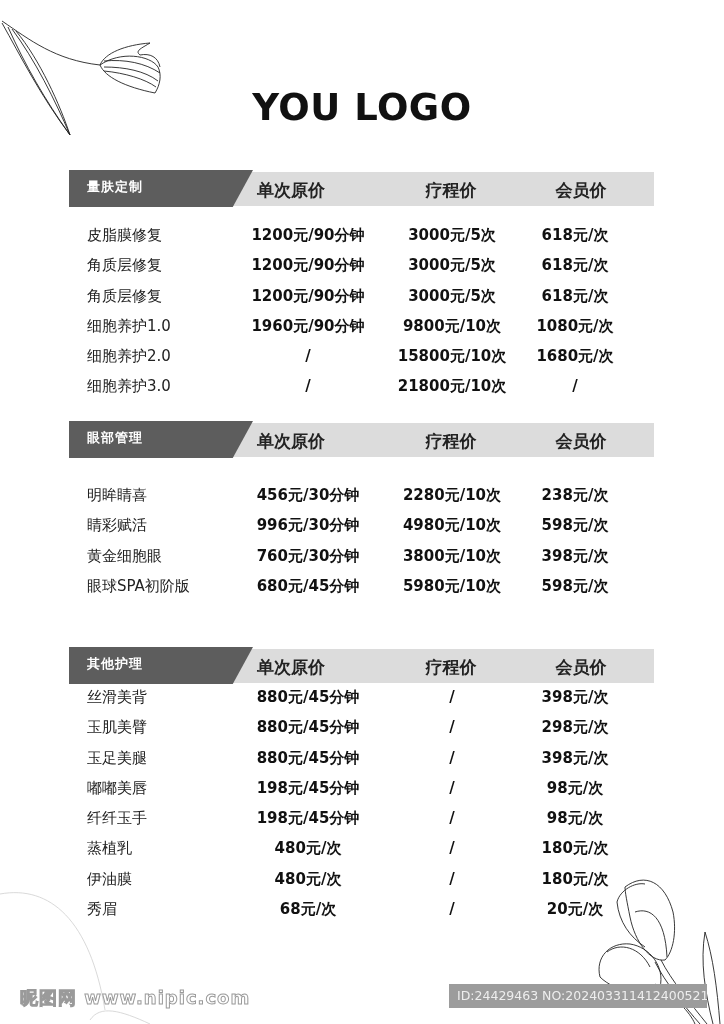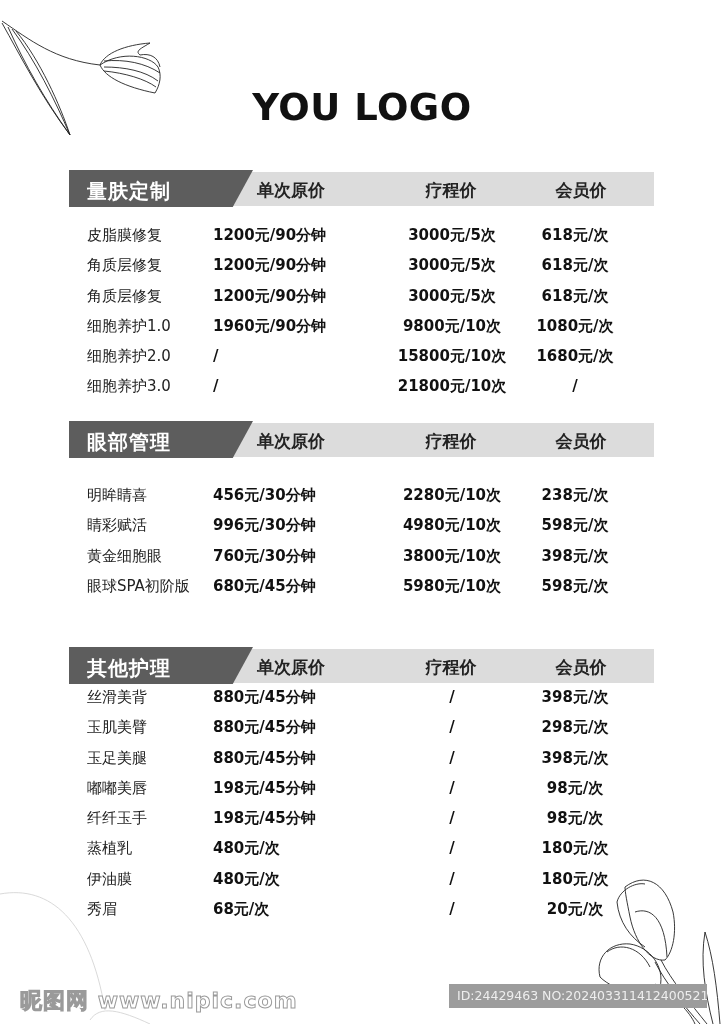--- a/index.html
+++ b/index.html
@@ -14,33 +14,33 @@
       font-size:37px; letter-spacing:0.5px; color:#111;
     }
     .section { position:absolute; left:69px; width:585px; }
     .band { position:relative; height:36px; }
     .band .light { position:absolute; left:0; top:2px; right:0; height:34px; background:#dcdcdc; }
     .band .dark {
       position:absolute; left:0; top:0; width:184px; height:37px; background:#5d5d5d;
       clip-path: polygon(0 0, 100% 0, 89% 100%, 0 100%);
     }
     .band .title {
-      position:absolute; left:18px; top:8px; color:#ffffff; font-weight:bold; font-size:20px; letter-spacing:1px;
+      position:absolute; left:18px; top:8px; color:#ffffff; font-weight:bold; font-size:13px; letter-spacing:1px;
     }
     .band .col { position:absolute; top:9px; font-size:17px; font-weight:bold; color:#222; text-align:center; width:140px; }
     .c1 { left:152px; } .c2 { left:312px; } .c3 { left:442px; }
     .rows { position:relative; }
     .row { position:relative; height:30.3px; }
     .row span { position:absolute; top:5px; font-size:15px; white-space:nowrap; }
     .row .name { left:18px; color:#222; }
-    .row .v1 { left:144px; width:150px; font-weight:bold; }
+    .row .v1 { left:164px; width:150px; text-align:center; font-weight:bold; }
     .row .v2 { left:311px; width:144px; text-align:center; font-weight:bold; }
     .row .v3 { left:436px; width:140px; text-align:center; font-weight:bold; }
     .watermark-left {
-      position:absolute; left:20px; top:986px; font-size:22px; font-weight:bold;
+      position:absolute; left:20px; top:986px; font-size:18px; font-weight:bold;
       color:#ffffff; -webkit-text-stroke:1px #9a9a9a; letter-spacing:1px;
     }
     .watermark-right {
       position:absolute; left:449px; top:984px; width:258px; height:24px; background:#9c9c9c;
       color:#eeeeee; font-size:12.5px; line-height:24px; padding-left:8px; box-sizing:border-box; white-space:nowrap; overflow:hidden;
     }
   </style>
 </head>
 <body>
 

